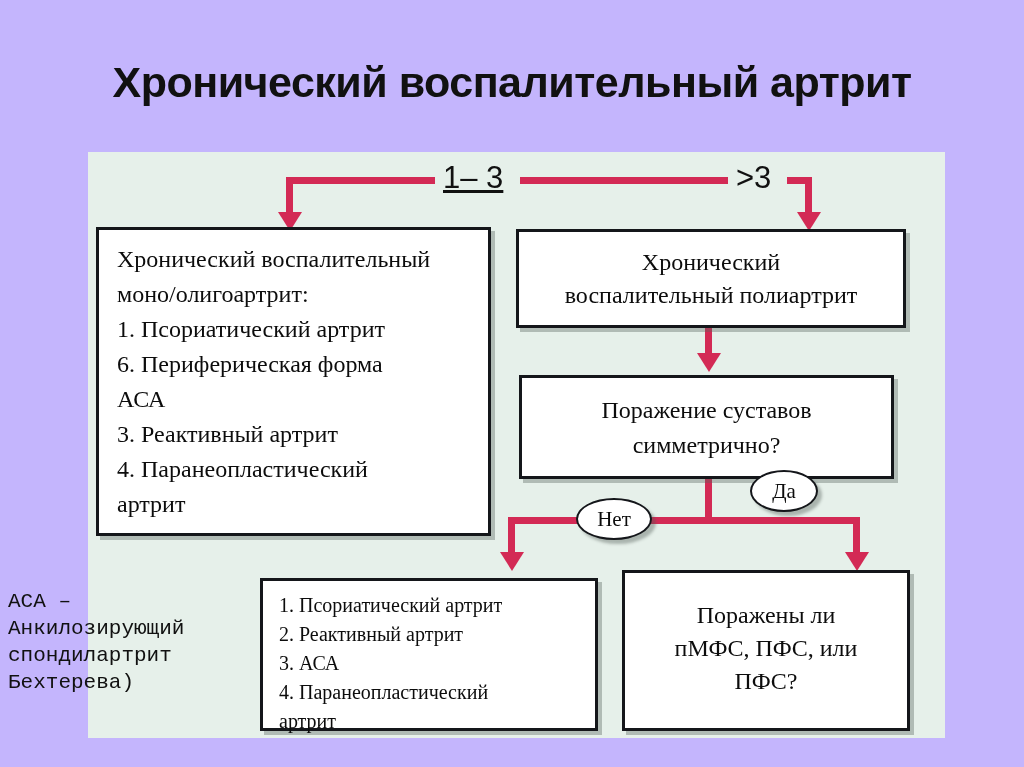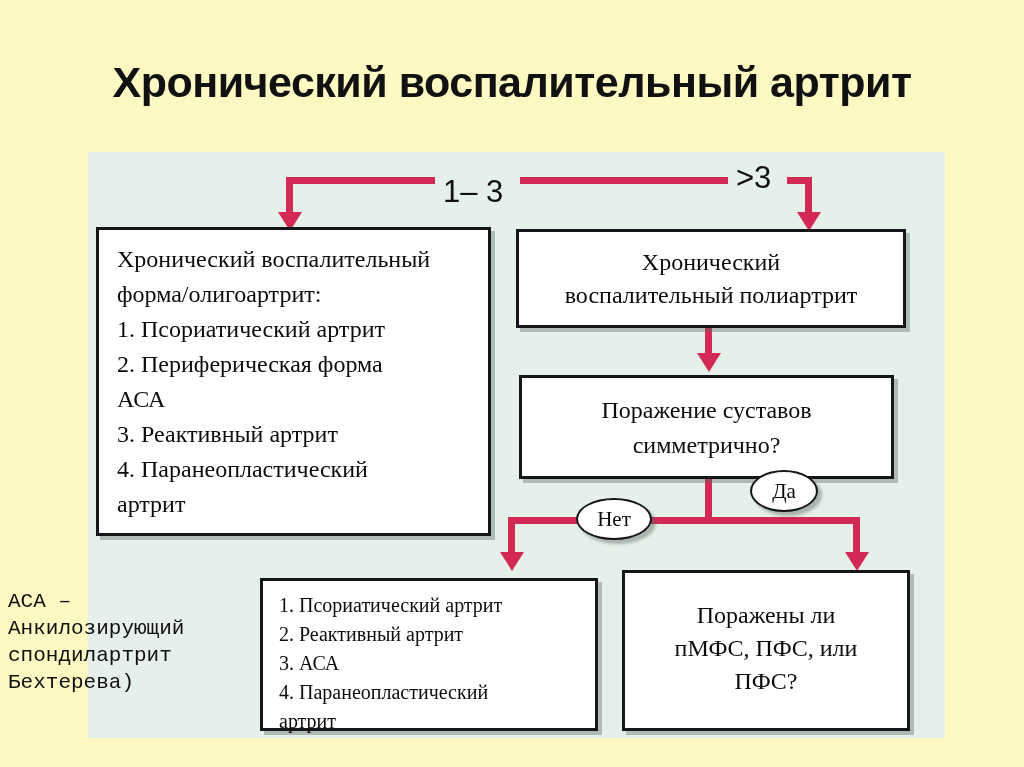--- a/index.html
+++ b/index.html
@@ -4,21 +4,21 @@
 <style>
   html, body {
     margin: 0;
     padding: 0;
     background: #ffffff;
   }
   #stage {
     position: relative;
     width: 1024px;
     height: 767px;
-    background: #fef9c3;
+    background: #c4b5fd;
     overflow: hidden;
     font-family: "Liberation Serif", "DejaVu Serif", serif;
   }
 
   
   #title {
     position: absolute;
     left: 0;
     top: 58px;
     width: 1024px;
@@ -167,21 +167,21 @@
     <div class="conn h" style="left:432px; top:25px; width:208px;"></div>
 
     <div class="conn h" style="left:699px; top:25px; width:25px;"></div>
 
     <div class="conn v" style="left:198px; top:25px; height:47px;"></div>
     <div class="arrowhead" style="left:190px; top:60px;"></div>
 
     <div class="conn v" style="left:717px; top:25px; height:47px;"></div>
     <div class="arrowhead" style="left:709px; top:60px;"></div>
 
-    <div class="branch-label" style="left:355px; top:24px;">1– 3</div>
+    <div class="branch-label" style="left:355px; top:10px;text-decoration:underline;">1– 3</div>
     <div class="branch-label" style="left:648px; top:10px;">&gt;3</div>
 
     <div class="conn v" style="left:617px; top:176px; height:30px;"></div>
     <div class="arrowhead" style="left:609px; top:201px;"></div>
 
     <div class="conn v" style="left:617px; top:327px; height:41px;"></div>
 
     <div class="conn h" style="left:420px; top:365px; width:200px;"></div>
     <div class="conn h" style="left:617px; top:365px; width:155px;"></div>
 
@@ -189,23 +189,23 @@
     <div class="arrowhead" style="left:412px; top:400px;"></div>
 
     <div class="conn v" style="left:765px; top:365px; height:42px;"></div>
     <div class="arrowhead" style="left:757px; top:400px;"></div>
 
   </div>
 
   <div class="fbox" id="box-mono">
     <div class="inner">
       <span class="ln">Хронический воспалительный</span>
-      <span class="ln">форма/олигоартрит:</span>
+      <span class="ln">моно/олигоартрит:</span>
       <span class="ln">1. Псориатический артрит</span>
-      <span class="ln">2. Периферическая форма</span>
+      <span class="ln">6. Периферическая форма</span>
       <span class="ln">АСА</span>
       <span class="ln">3. Реактивный артрит</span>
       <span class="ln">4. Паранеопластический</span>
       <span class="ln">артрит</span>
     </div>
   </div>
 
   <div class="fbox center" id="box-poly">
     <div class="inner">
       <span class="ln">Хронический</span>

